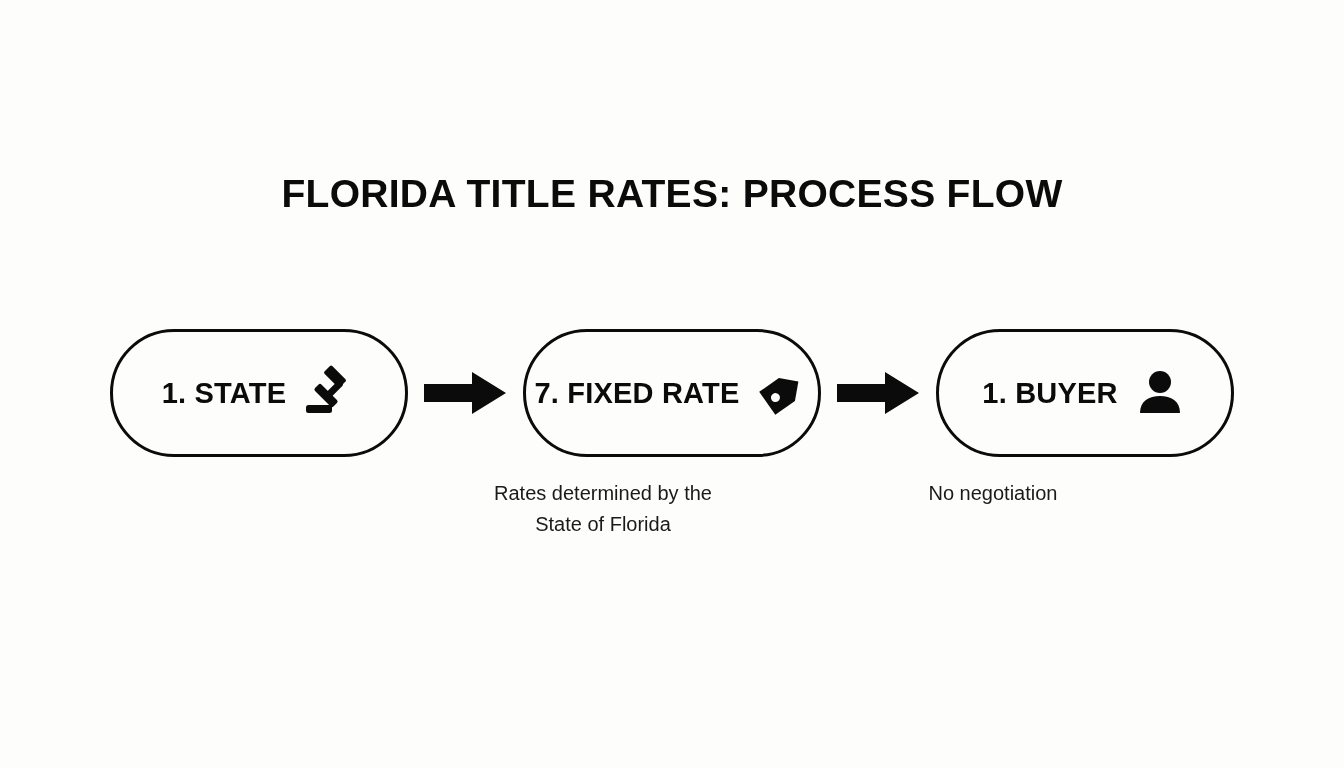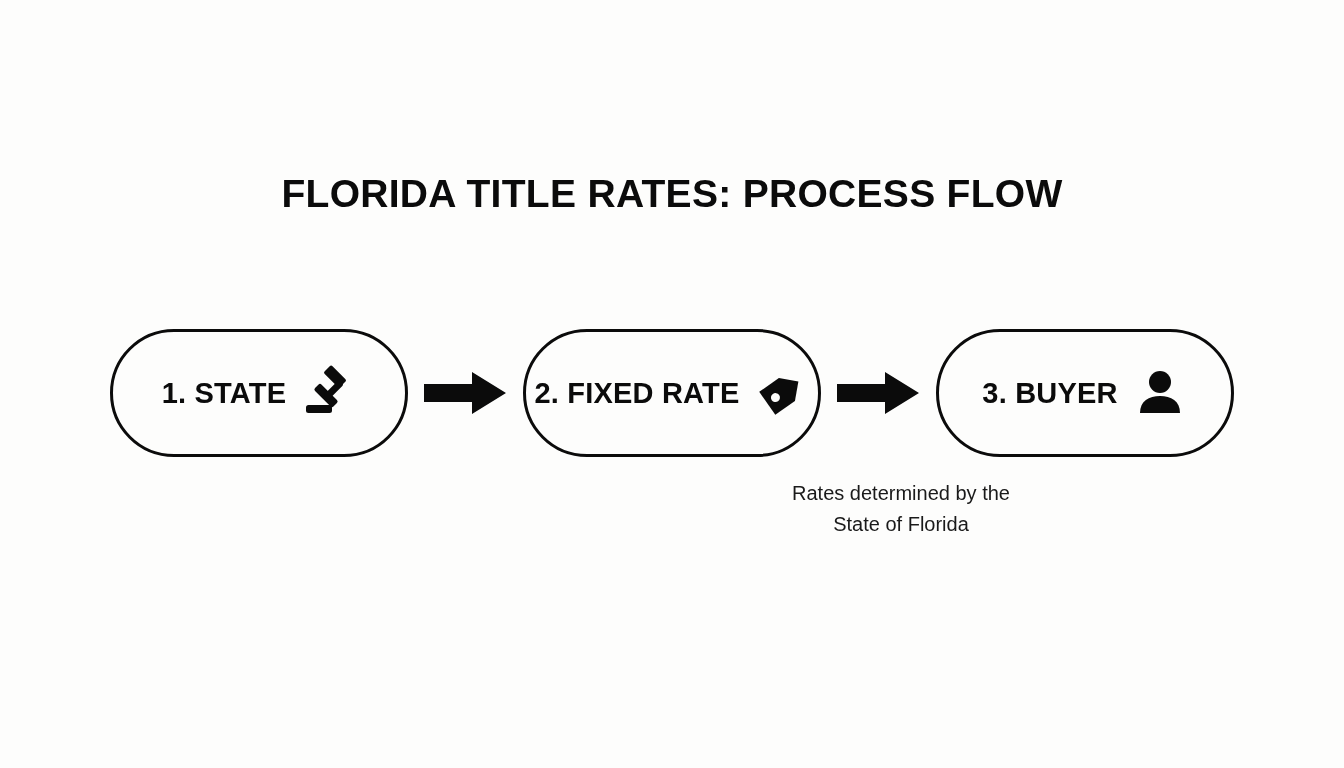--- a/index.html
+++ b/index.html
@@ -132,50 +132,51 @@
       </span>
     </div>
 
     <div class="arrow">
       <svg width="84" height="50" viewBox="0 0 84 50" aria-hidden="true">
         <path d="M0 16 H48 V4 L82 25 L48 46 V34 H0 Z" fill="#0b0b0b"></path>
       </svg>
     </div>
 
     <div class="step-node">
-      <span class="step-label">2. FIXED RATE</span>
+      <span class="step-label">7. FIXED RATE</span>
       <span class="step-icon">
         <svg width="56" height="56" viewBox="0 0 56 56" aria-hidden="true">
           <g transform="rotate(-35 28 28)">
             <path d="M10 14 H34 L48 28 L34 42 H10 Z" fill="#0b0b0b"></path>
             <circle cx="20" cy="28" r="4.5" fill="#fdfdfc"></circle>
           </g>
         </svg>
       </span>
     </div>
 
     <div class="arrow">
       <svg width="84" height="50" viewBox="0 0 84 50" aria-hidden="true">
         <path d="M0 16 H48 V4 L82 25 L48 46 V34 H0 Z" fill="#0b0b0b"></path>
       </svg>
     </div>
 
     <div class="step-node">
-      <span class="step-label">3. BUYER</span>
+      <span class="step-label">1. BUYER</span>
       <span class="step-icon">
         <svg width="56" height="56" viewBox="0 0 56 56" aria-hidden="true">
           <g fill="#0b0b0b">
             <circle cx="28" cy="17" r="11"></circle>
             <path d="M8 48 C8 36 17 31 28 31 C39 31 48 36 48 48 Z"></path>
           </g>
         </svg>
       </span>
     </div>
 
   </div>
 
   <div id="captions-row">
     <div class="caption-cell two-line">Rates determined by the State of Florida</div>
     <div class="spacer-cell"></div>
+    <div class="caption-cell">No negotiation</div>
     <div class="spacer-cell"></div>
   </div>
 
 </div>
 
 </body></html>

